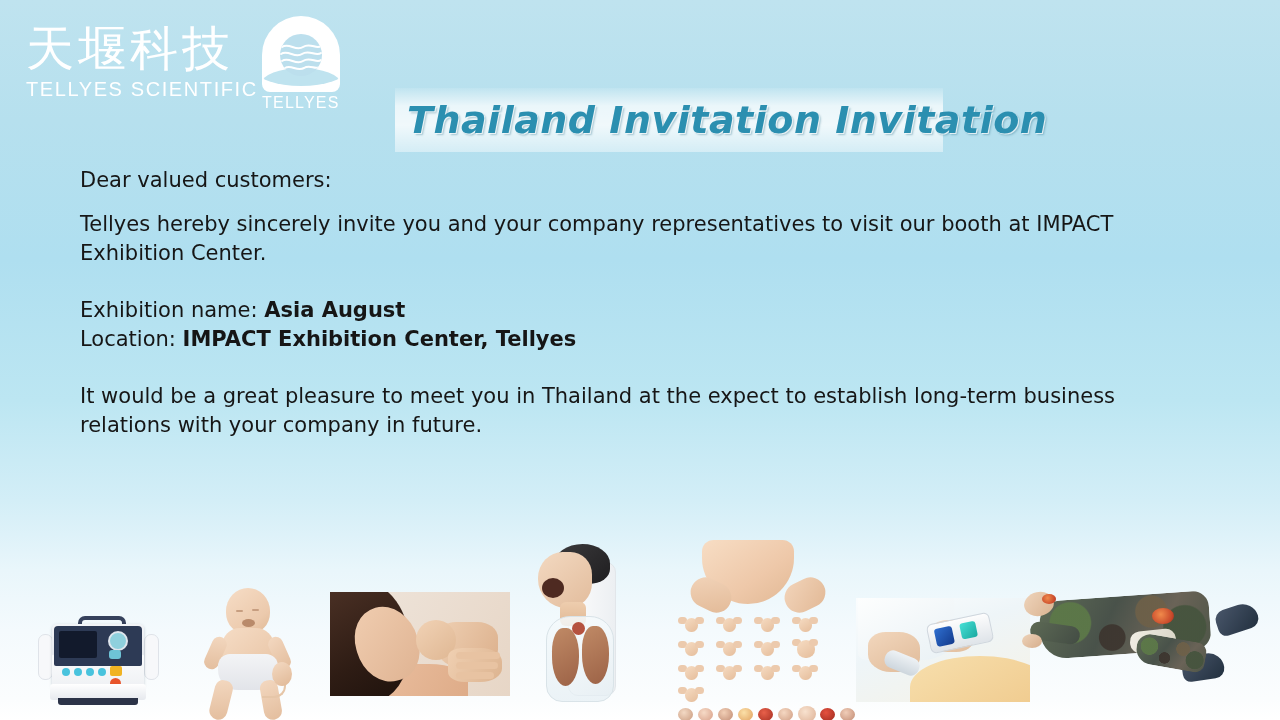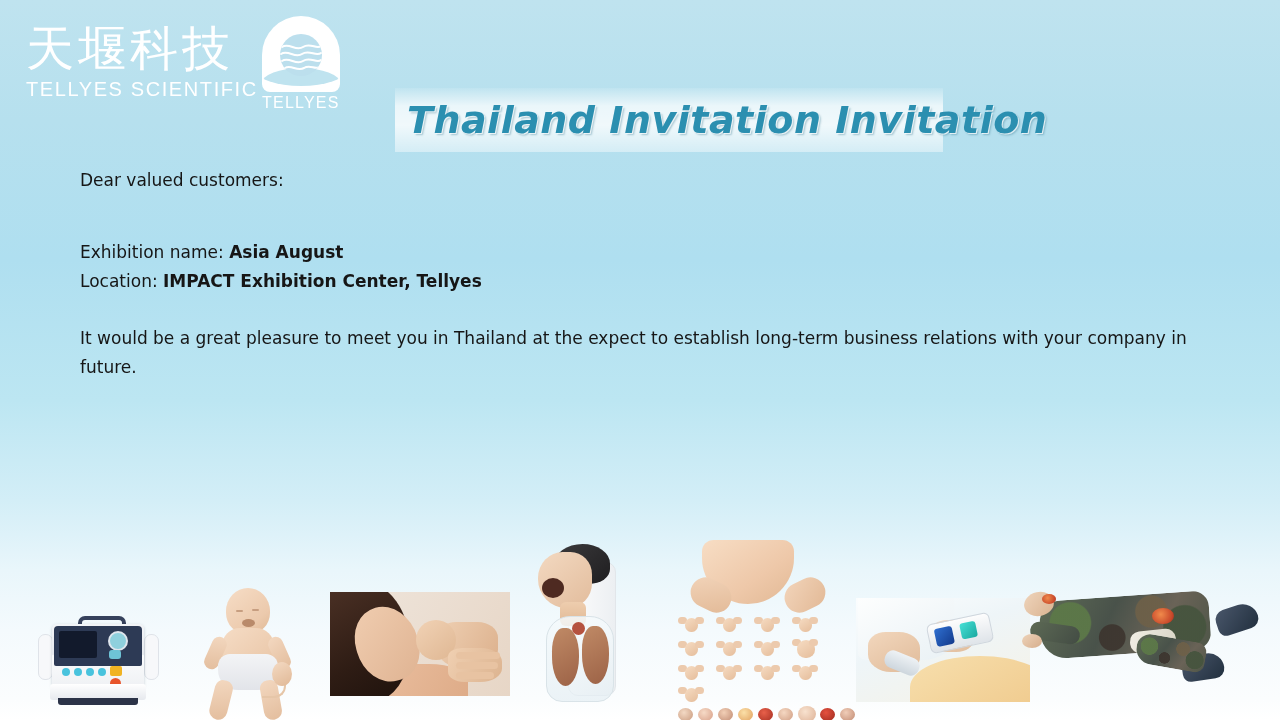--- a/index.html
+++ b/index.html
@@ -147,21 +147,21 @@
     white-space: nowrap;
   }
 
   
   #body-copy {
     position: absolute;
     left: 80px;
     top: 166px;
     width: 1140px;
     color: #161616;
-    font-size: 17px;
+    font-size: 21px;
     line-height: 29px;
     font-family: "DejaVu Sans", sans-serif;
   }
   .para { margin: 0 0 0 0; }
   .gap-sm { height: 15px; }
   .gap-md { height: 28px; }
   .detail-line { white-space: nowrap; }
   .detail-line b { font-weight: bold; }
   #closing { width: 1110px; }
 
@@ -493,20 +493,21 @@
     </div>
   </div>
 
   <div id="title-banner">
     <div id="title-text">Thailand Invitation Invitation</div>
   </div>
 
   <div id="body-copy">
     <div class="para">Dear valued customers:</div>
     <div class="gap-sm"></div>
+    <div class="para">Tellyes hereby sincerely invite you and your company representatives to visit our booth at IMPACT Exhibition Center.</div>
     <div class="gap-md"></div>
 
     <div class="detail-line"><span>Exhibition name: </span><b>Asia August</b></div>
     <div class="detail-line"><span>Location: </span><b>IMPACT Exhibition Center, Tellyes</b></div>
 
     <div class="gap-md"></div>
     <div id="closing" class="para">It would be a great pleasure to meet you in Thailand at the expect to establish long-term business relations with your company in future.</div>
   </div>
 
   <div id="product-strip">

